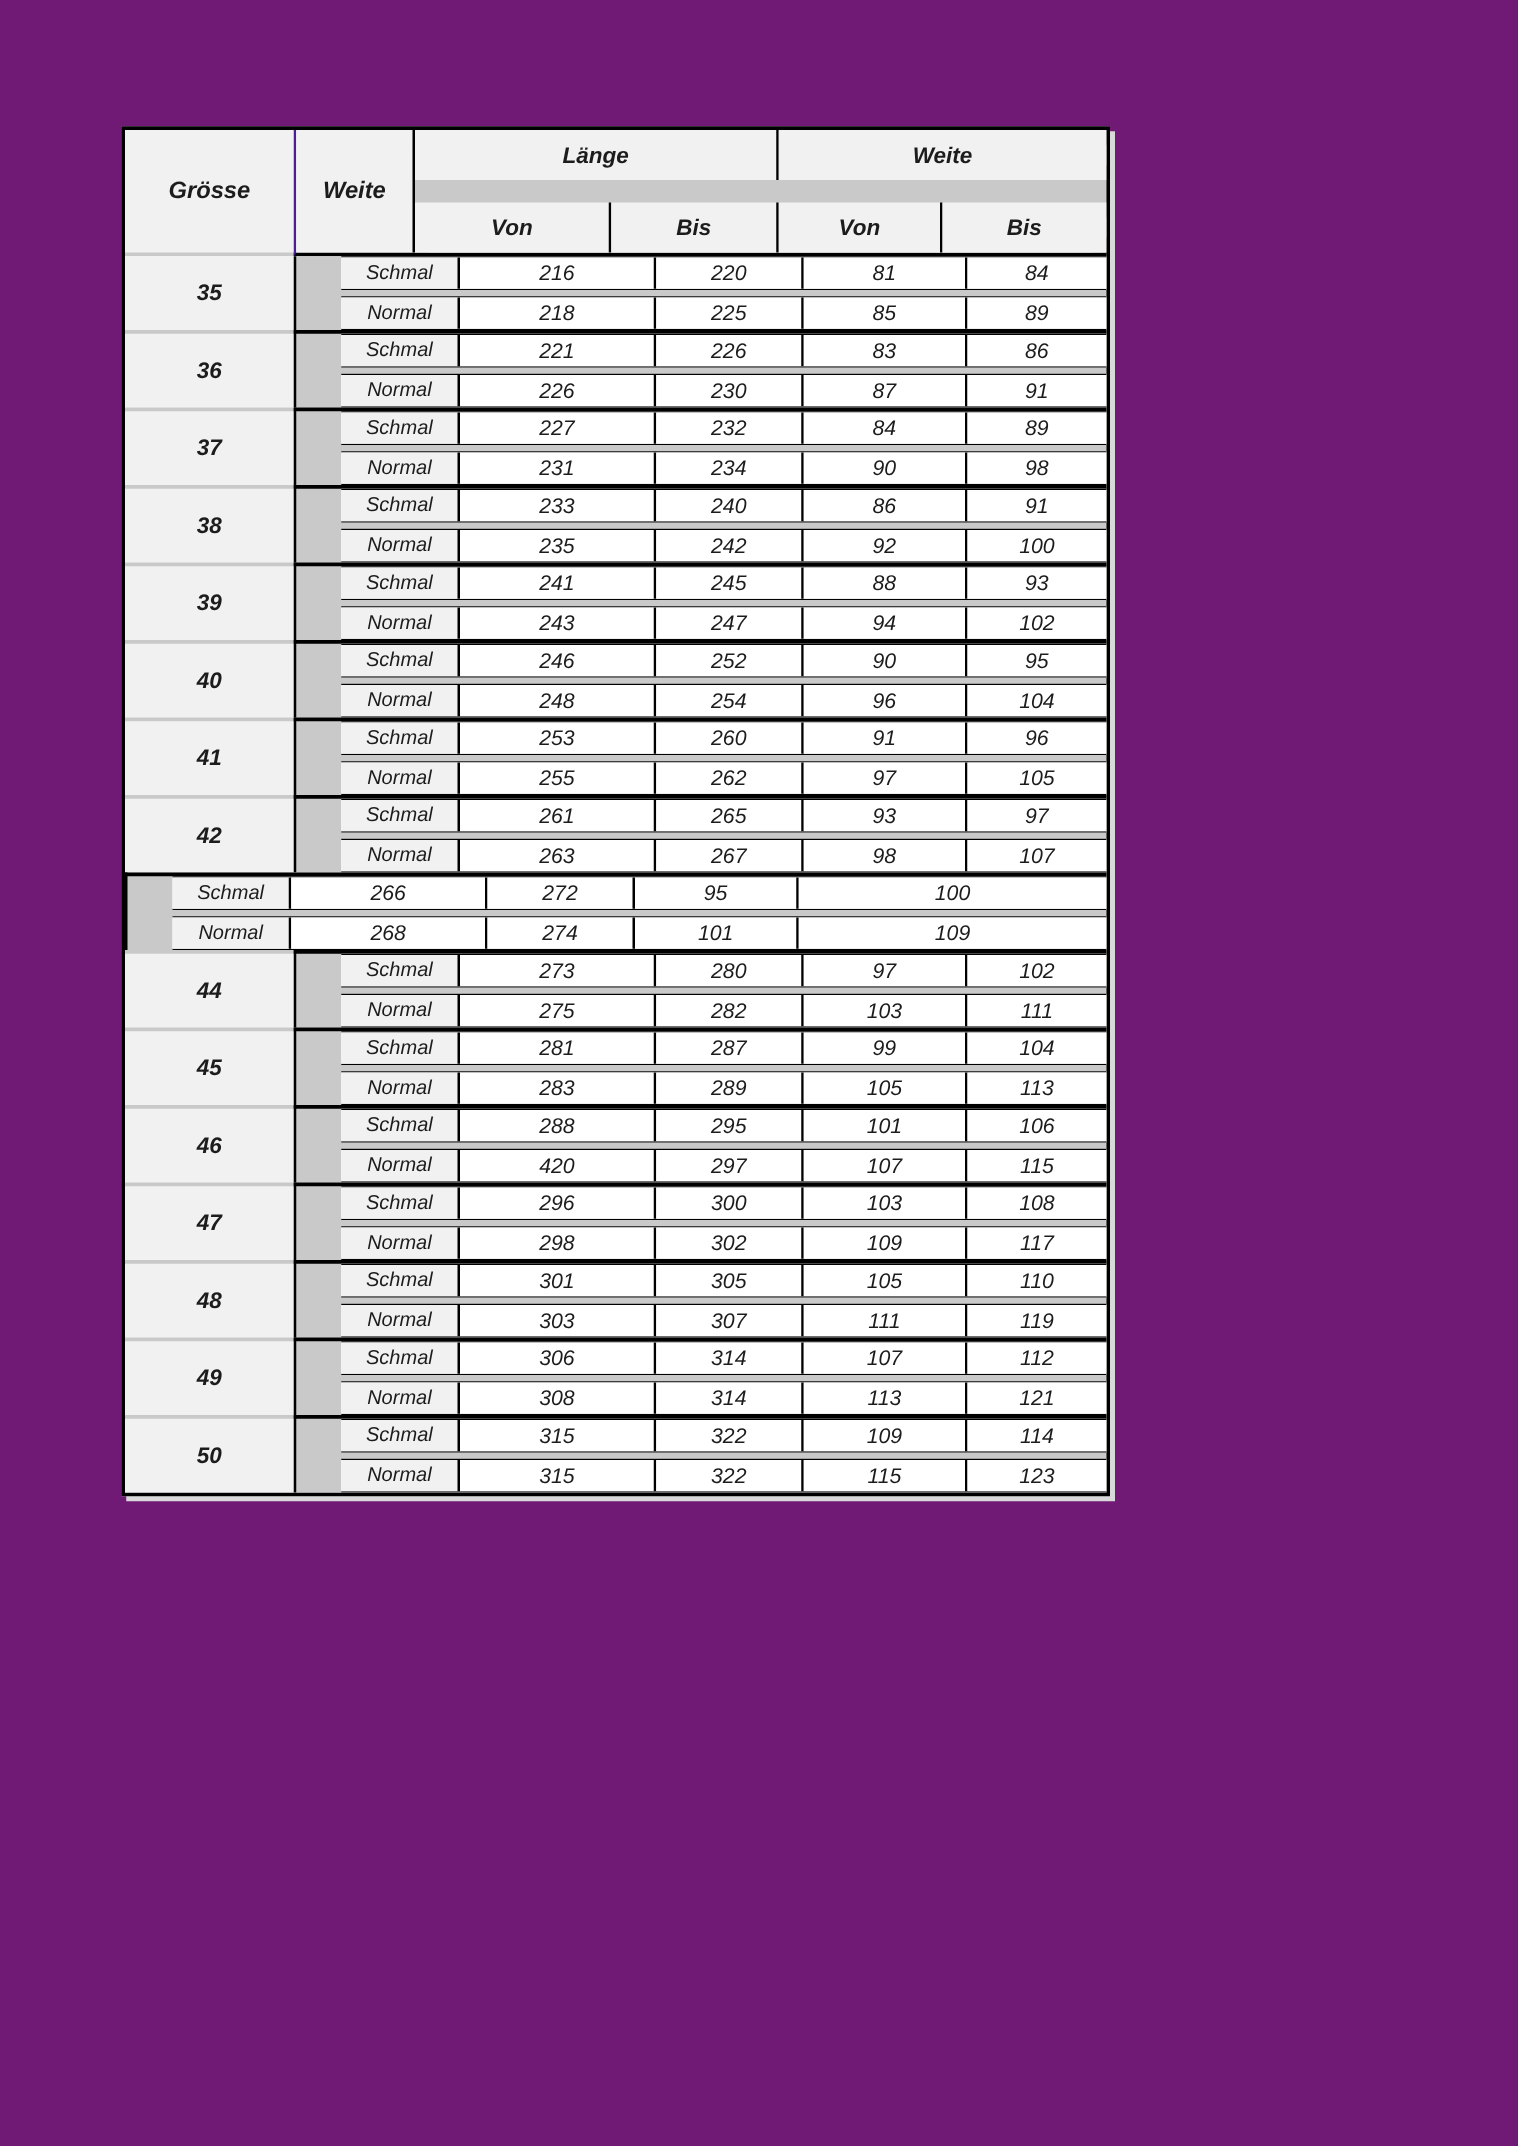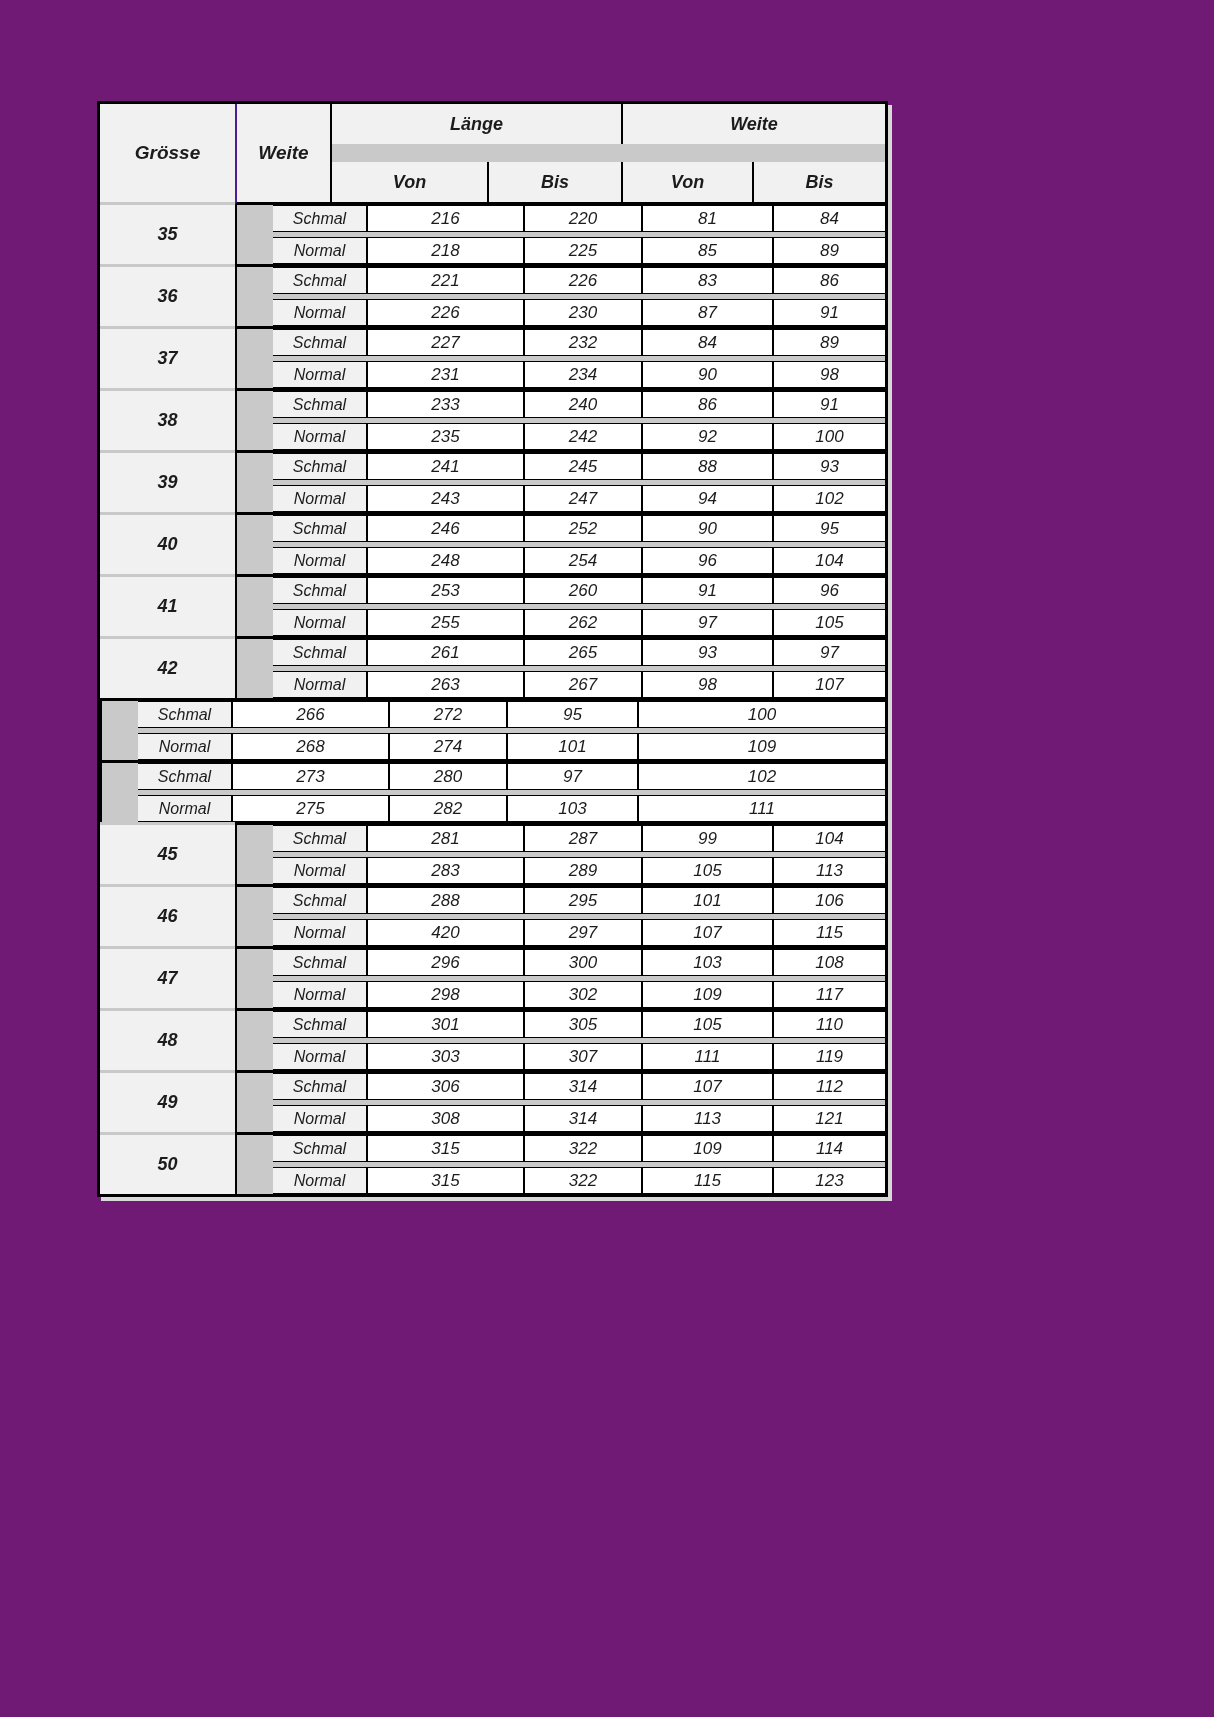--- a/index.html
+++ b/index.html
@@ -307,20 +307,21 @@
         <div class="cell label">Normal</div>
         <div class="cell c-lvon">268</div>
         <div class="cell c-lbis">274</div>
         <div class="cell c-wvon">101</div>
         <div class="cell c-wbis">109</div>
       </div>
     </div>
   </div>
 
   <div class="group">
+    <div class="gcell">44</div>
     <div class="gright">
       <div class="row">
         <div class="cell label">Schmal</div>
         <div class="cell c-lvon">273</div>
         <div class="cell c-lbis">280</div>
         <div class="cell c-wvon">97</div>
         <div class="cell c-wbis">102</div>
       </div>
       <div class="row">
         <div class="cell label">Normal</div>

